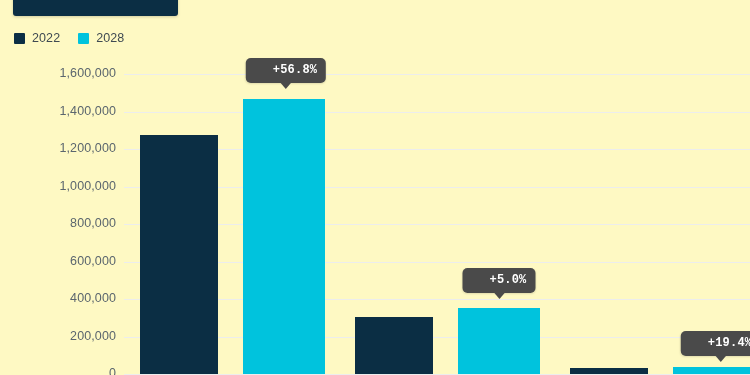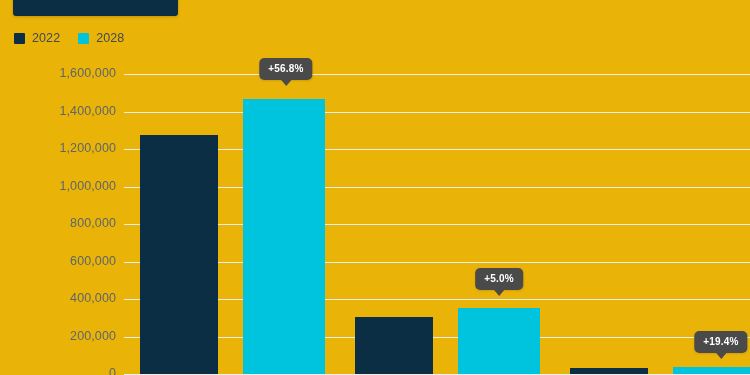--- a/index.html
+++ b/index.html
@@ -12,21 +12,21 @@
     height: 375px;
     overflow: hidden;
     font-family: "Liberation Sans", sans-serif;
     -webkit-font-smoothing: antialiased;
   }
 
   #chart-root {
     position: relative;
     width: 750px;
     height: 375px;
-    background: #eab308;
+    background: #fef9c3;
   }
 
   
   .title-chip {
     position: absolute;
     left: 13px;
     top: -14px;
     width: 165px;
     height: 30px;
     background: #0b2e44;
@@ -96,28 +96,29 @@
     bottom: 1px;
   }
   .bar-2022 { background: #0b2e44; }
   .bar-2023 { background: #00c3dd; }
 
   
   .tooltip {
     position: absolute;
     background: #4a4a4a;
     color: #ffffff;
-    font-size: 10px;
+    font-size: 12px;
     font-weight: bold;
     letter-spacing: .2px;
     border-radius: 5px;
-    padding: 5px 9px 6px 9px;
+    padding: 5px 9px 6px 27px;
     white-space: nowrap;
     transform: translateX(-50%);
     box-shadow: 0 1px 2px rgba(0,0,0,0.12);
+    font-family: Liberation Mono, monospace;
   }
   .tooltip::after {
     content: "";
     position: absolute;
     left: 50%;
     bottom: -6px;
     margin-left: -6px;
     width: 0;
     height: 0;
     border-left: 6px solid transparent;

